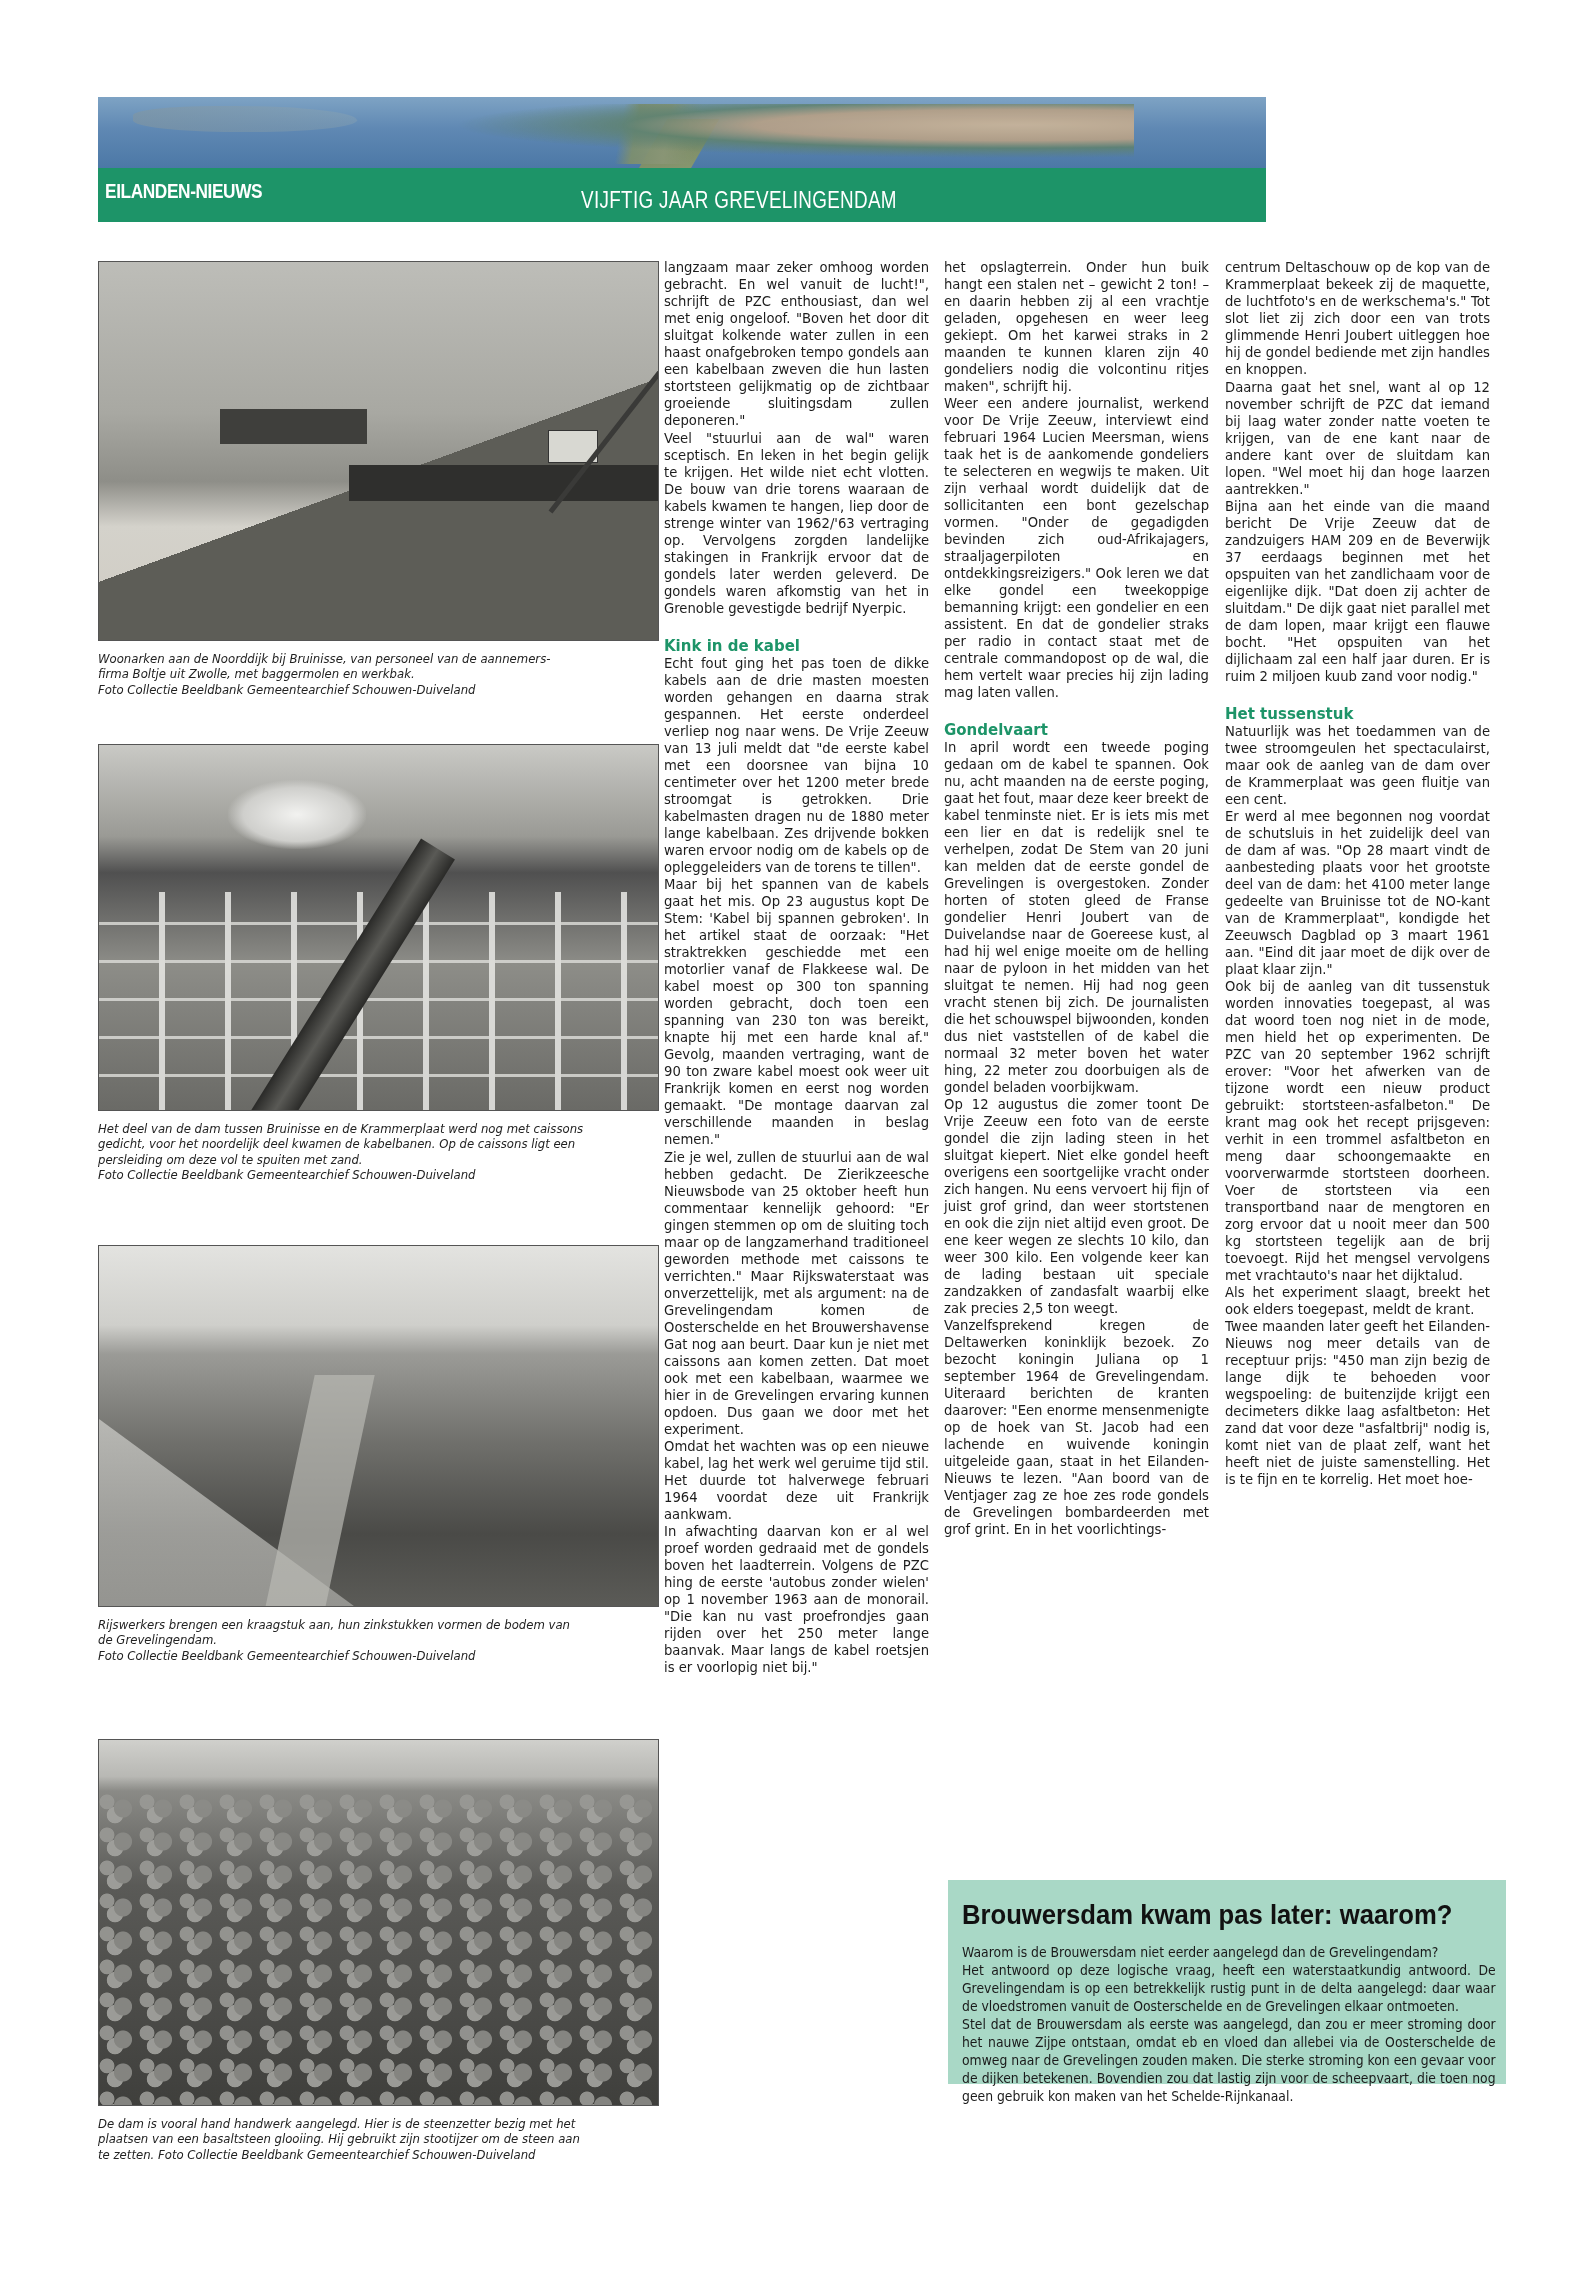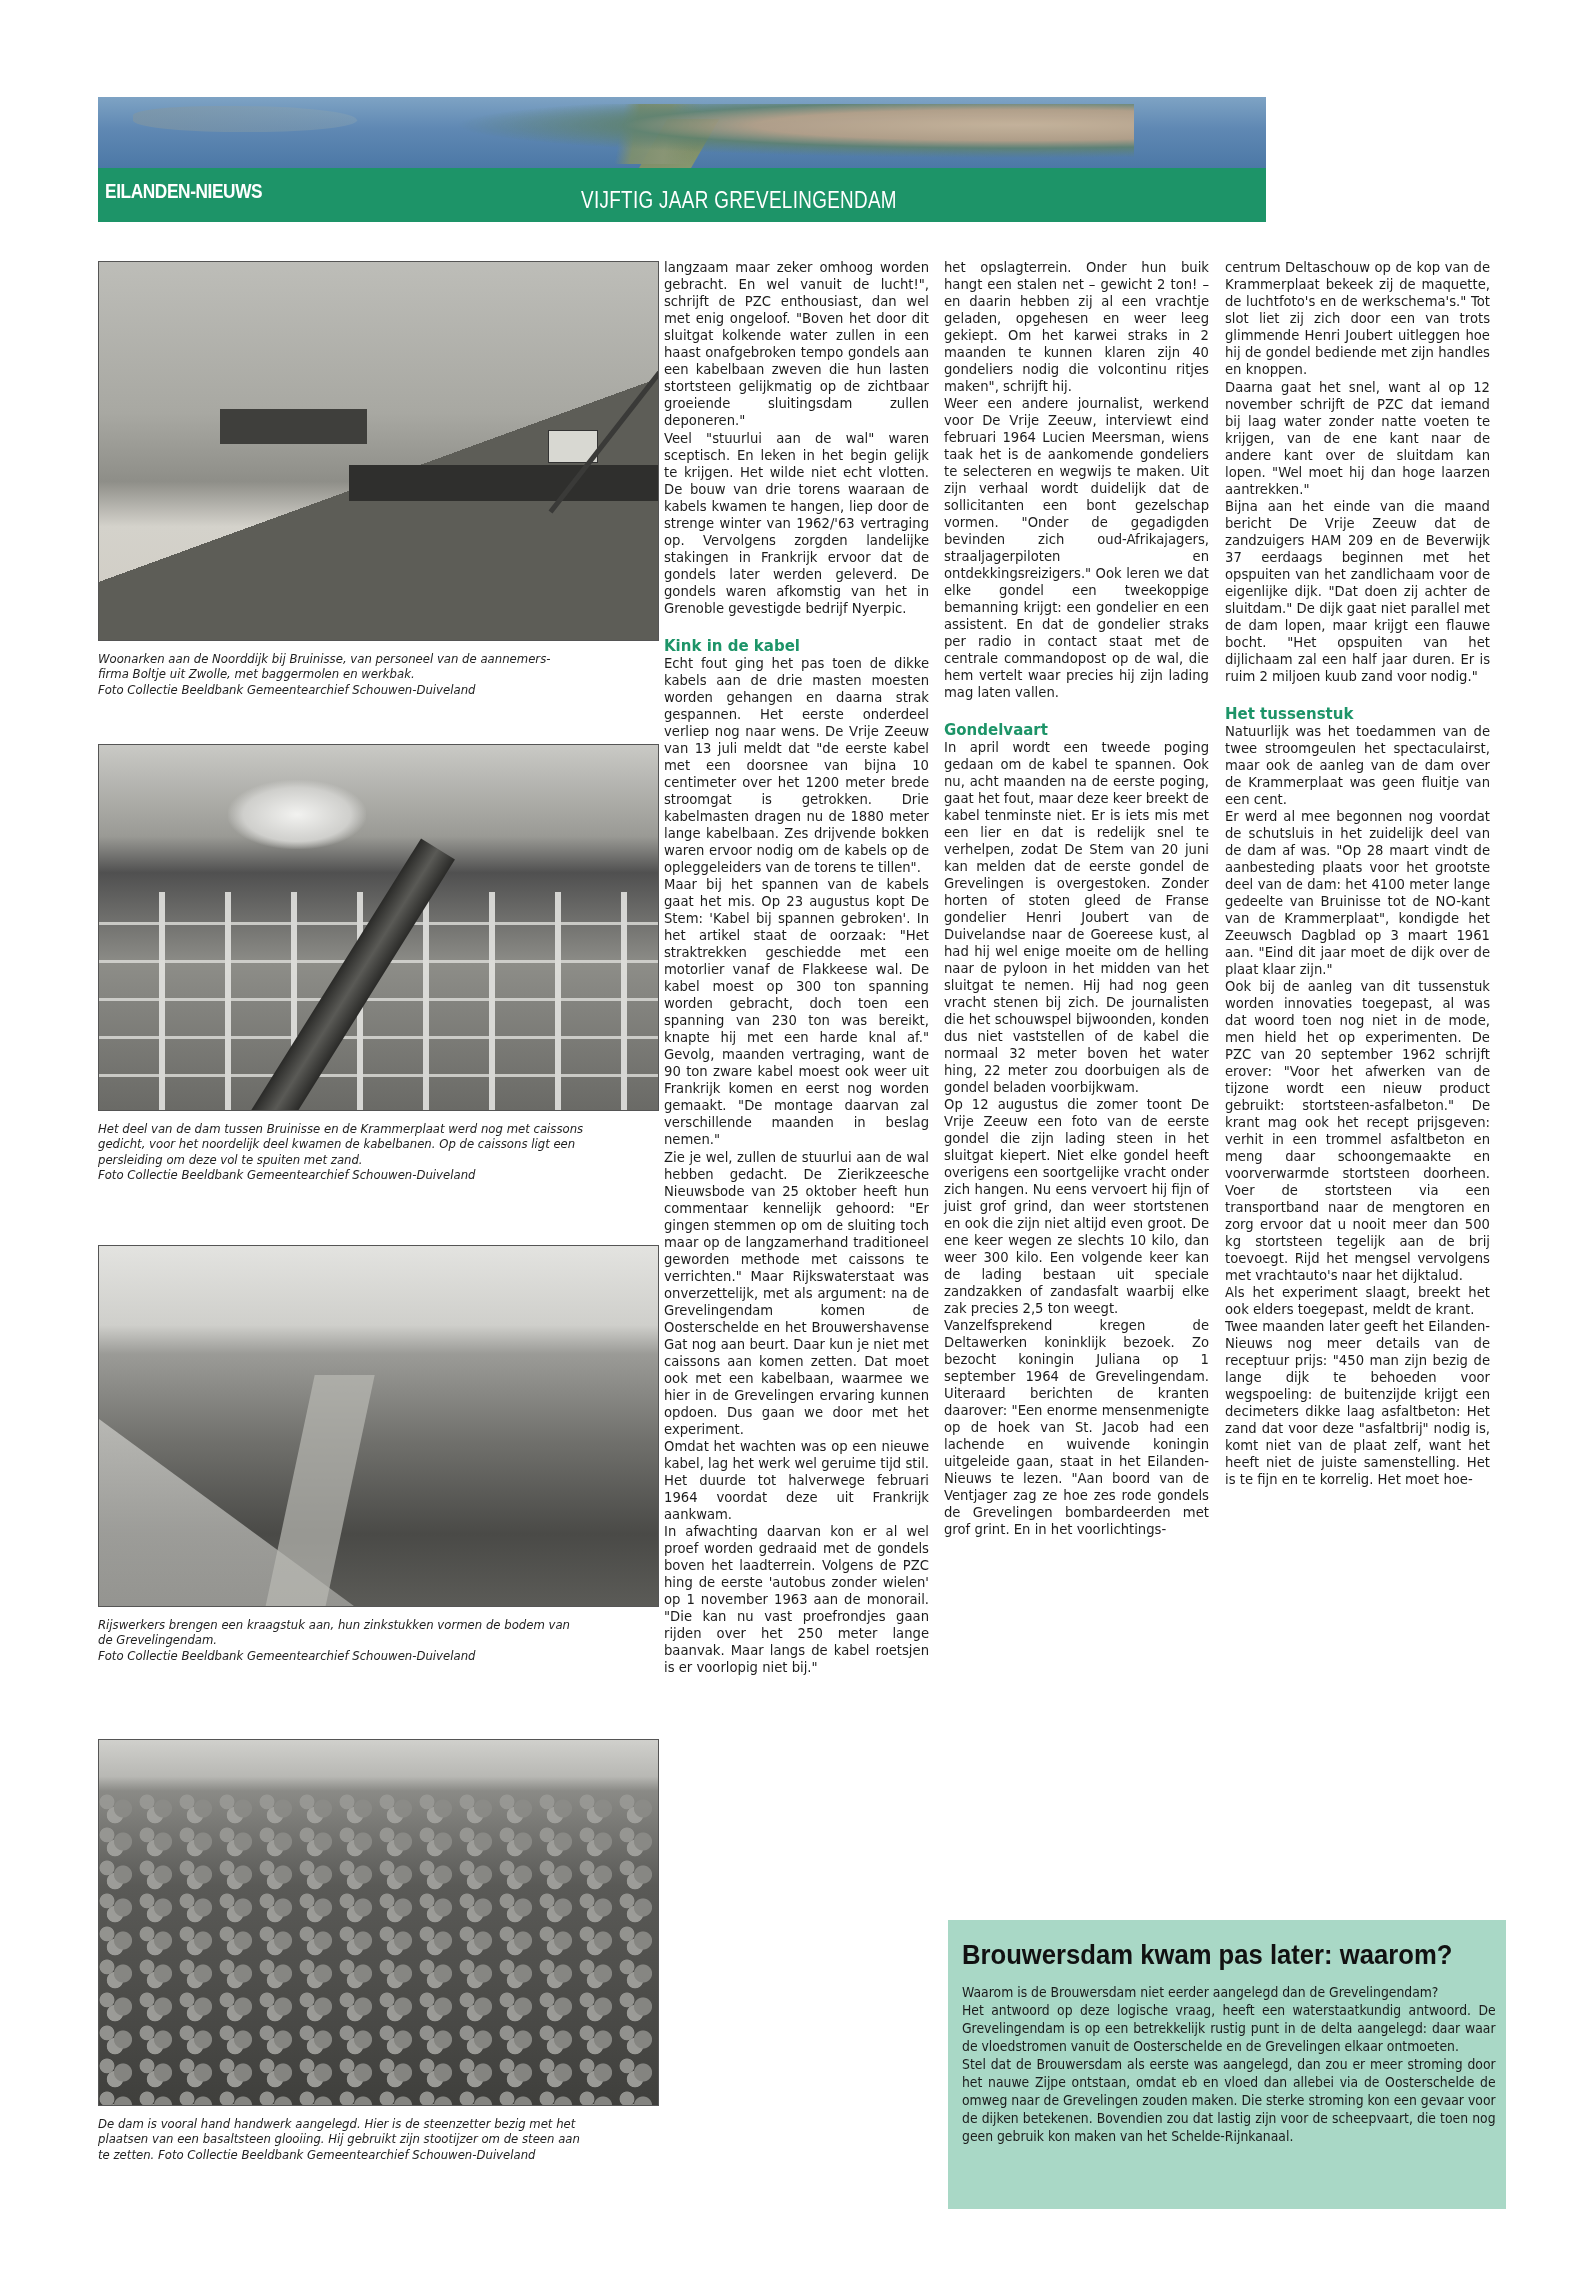--- a/index.html
+++ b/index.html
@@ -94,21 +94,21 @@
 
   .photo-4 { height: 367px;
     background: linear-gradient(180deg, #d0d0cc 0%, #b8b8b4 10%, #8a8a86 14%, #5a5a57 40%, #3f3f3c 100%);
   }
   .photo-4 .stones { position: absolute; inset: 52px 0 0 0;
     background:
       radial-gradient(circle at 20% 30%, #9a9a96 0 7px, transparent 7.8px),
       radial-gradient(circle at 60% 50%, #8c8c88 0 8.6px, transparent 9.5px),
       radial-gradient(circle at 40% 70%, #a4a4a0 0 7.8px, transparent 8.6px);
     background-size: 40px 33px; opacity: 0.9; }
-  .infobox-full { position: absolute; left: 948px; top: 1880px; width: 558px; height: 289px; background: #a9d8c6; padding: 17.3px 14px 0 14px; margin-top: 40px; }
+  .infobox-full { position: absolute; left: 948px; top: 1880px; width: 558px; height: 204px; background: #a9d8c6; padding: 17.3px 14px 0 14px; }
   .infobox-title { font-family: "Liberation Sans", sans-serif; font-size: 28.5px; line-height: 35px; color: #111;
     transform: scaleX(0.9); transform-origin: left; white-space: nowrap; }
   .infobox-body { font-family: "DejaVu Sans", sans-serif; font-size: 13.5px; line-height: 18px;
     color: #1a1a1a; text-align: justify; margin-top: 10.4px; transform: scaleX(0.92); transform-origin: left; width: 580px; }
   .infobox-body p { margin: 0; }
 </style>
 </head>
 <body>
 
 <header class="masthead">

